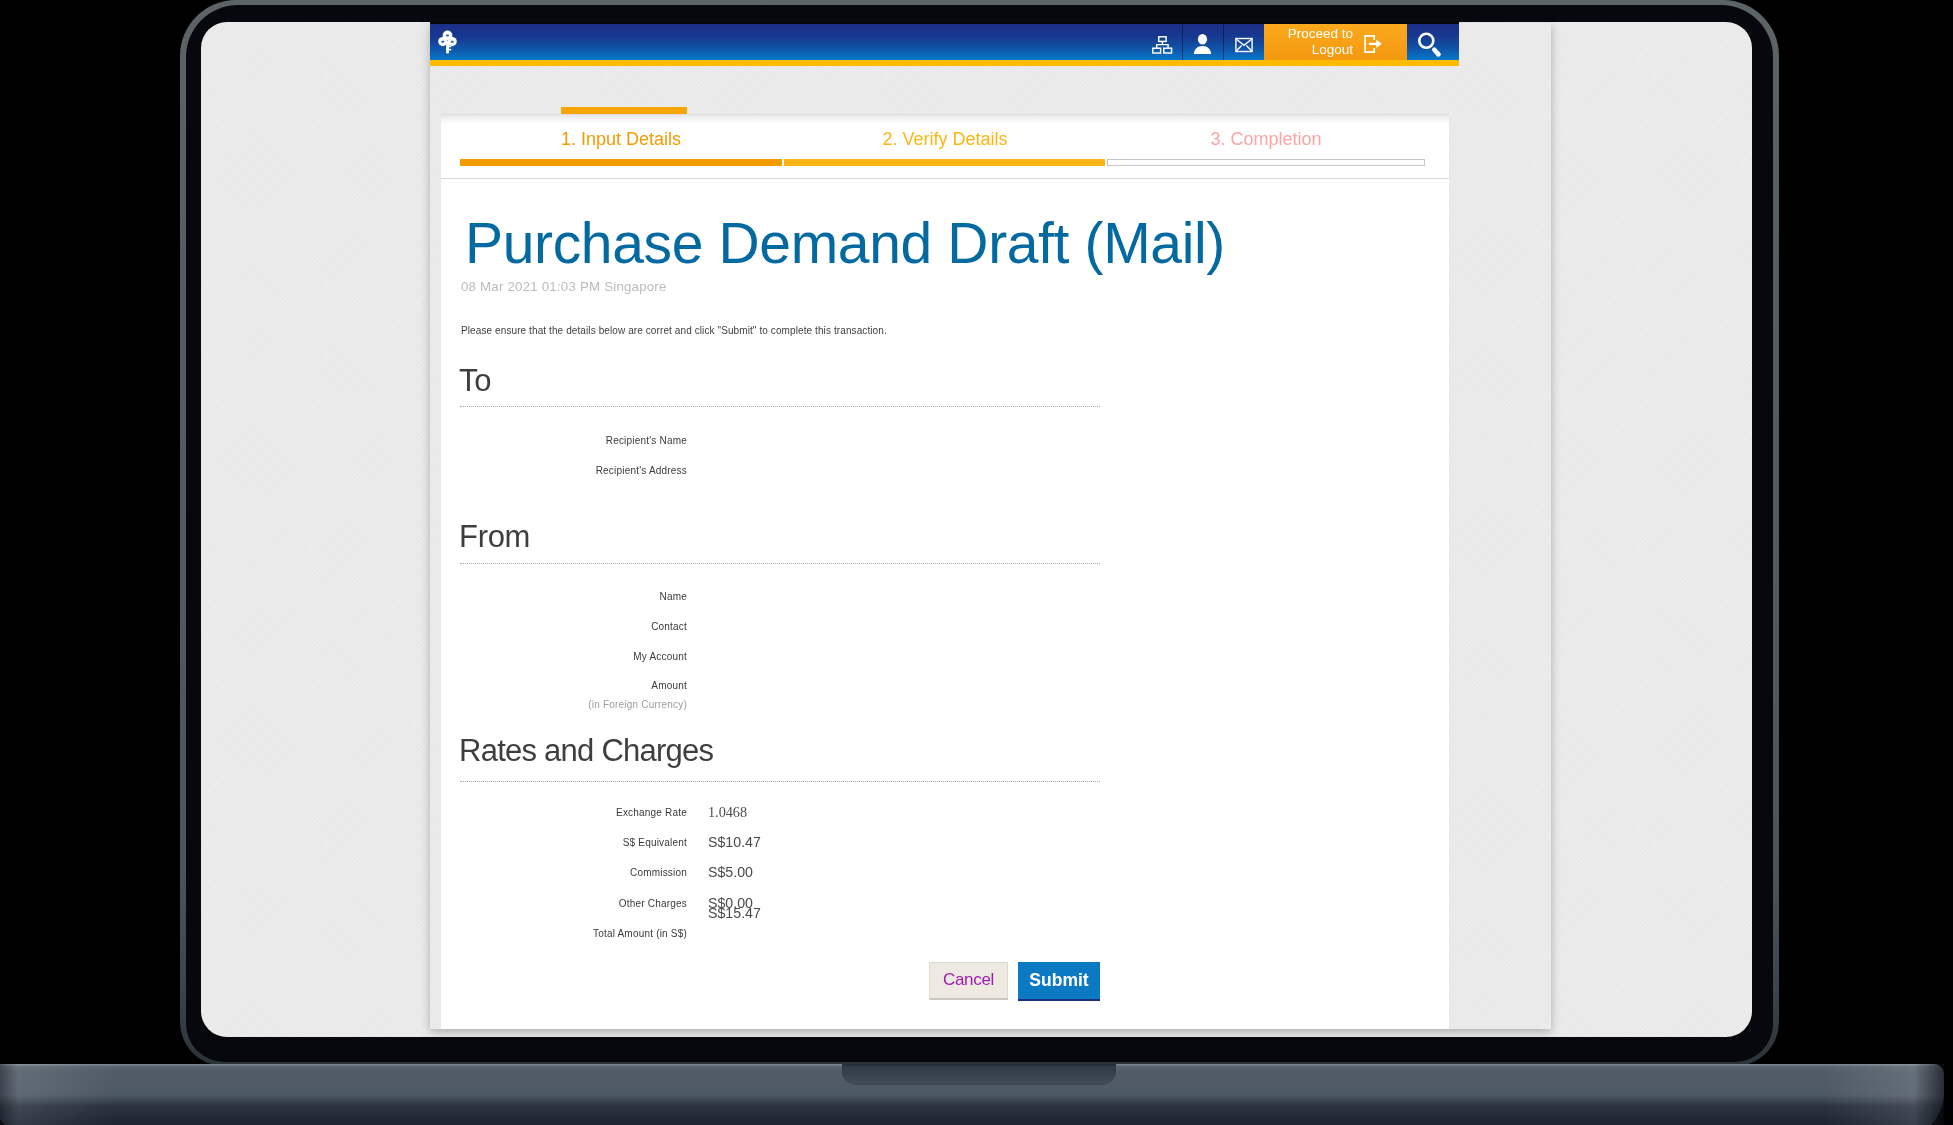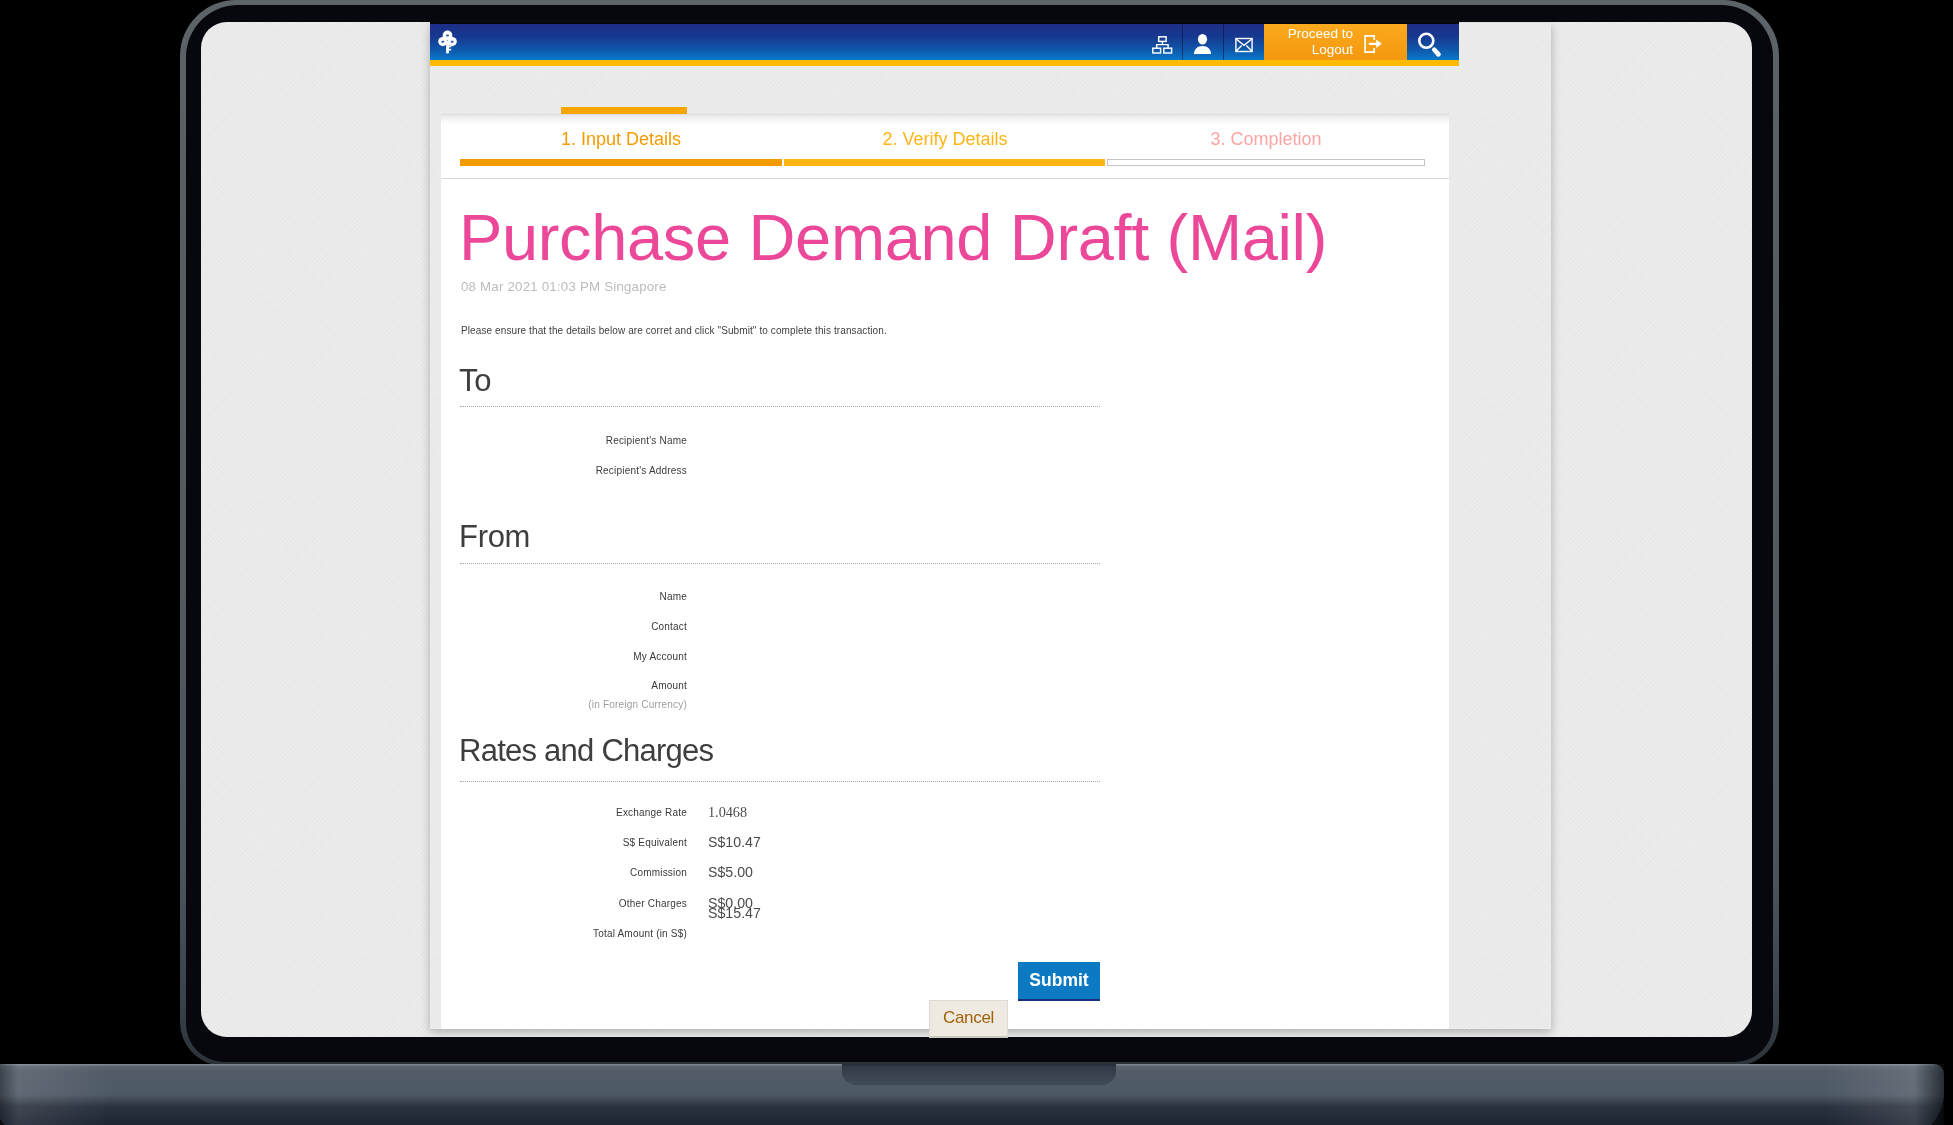--- a/index.html
+++ b/index.html
@@ -36,30 +36,30 @@
 
 
 #container{left:11px;top:91px;width:1008px;height:914.5px;background:#fff;box-shadow:inset 0 10px 10px -8px rgba(0,0,0,0.14);border-top:1px solid #dcdce2;}
 .steplabel{position:absolute;top:105.5px;font-size:18px;white-space:nowrap;transform:translateX(-50%);}
 .bar{position:absolute;top:136.3px;height:6.3px;}
 #sepline{left:11px;top:154.5px;width:1008px;height:1px;background:#d9d9d9;}
 
 #needhelp{left:722px;top:198px;width:307px;height:43px;background:#fcb412;color:#fff;font-size:17.5px;font-weight:bold;line-height:38px;padding-left:20px;}
 #qmark{left:986px;top:207.5px;width:23px;height:23px;}
 
-h1{position:absolute;left:29px;top:190px;margin:0;font-size:65px;font-weight:400;color:#ec4899;letter-spacing:-0.35px;line-height:49px;white-space:nowrap;}
+h1{position:absolute;left:29px;top:190px;margin:6px;font-size:57px;font-weight:400;color:#0369a1;letter-spacing:-0.35px;line-height:49px;white-space:nowrap;}
 #stamp{left:31px;top:263px;font-size:13.3px;color:#bcbcbc;transform:translateY(-50%);letter-spacing:0.2px;}
 #para{left:31px;top:307px;font-size:10px;color:#3f3f3f;transform:translateY(-50%);letter-spacing:0.1px;}
 .sect{position:absolute;left:29px;font-size:31px;font-weight:400;color:#3e3e3e;letter-spacing:-0.3px;}
 .dots{position:absolute;left:30px;width:640px;height:1px;border-top:1px dotted #ababab;}
 .lbl{position:absolute;left:27px;width:230px;text-align:right;font-size:10px;letter-spacing:0.2px;color:#3a3a3a;transform:translateY(-50%);white-space:nowrap;}
 .lbl.sub{color:#9d9d9d;}
 .val{position:absolute;left:278px;font-size:14.2px;color:#4b4b4b;transform:translateY(-50%);white-space:nowrap;}
 
-#cancel{left:499px;top:977px;width:79px;height:38px;background:#eeeae2;border:1px solid #dddad3;border-bottom:2px solid #ccc8c0;color:#a16207;font-size:17px;letter-spacing:-0.3px;text-align:center;line-height:34px;}
+#cancel{left:499px;top:939px;width:79px;height:38px;background:#eeeae2;border:1px solid #dddad3;border-bottom:2px solid #ccc8c0;color:#a21caf;font-size:17px;letter-spacing:-0.3px;text-align:center;line-height:34px;}
 #submit{left:588px;top:939px;width:82px;height:39px;background:#0c79c3;border-bottom:2px solid #1c2f7e;color:#fff;font-size:17.5px;font-weight:bold;text-align:center;line-height:36px;}
 </style>
 </head>
 <body>
 <div id="stage">
   <div class="abs" id="lid"></div>
   <div class="abs" id="bezel"></div>
   <div class="abs" id="screen"></div>
   <div class="abs" style="left:430px;top:22px;width:1029px;height:2px;background:#05060a;z-index:5;"></div>
 

